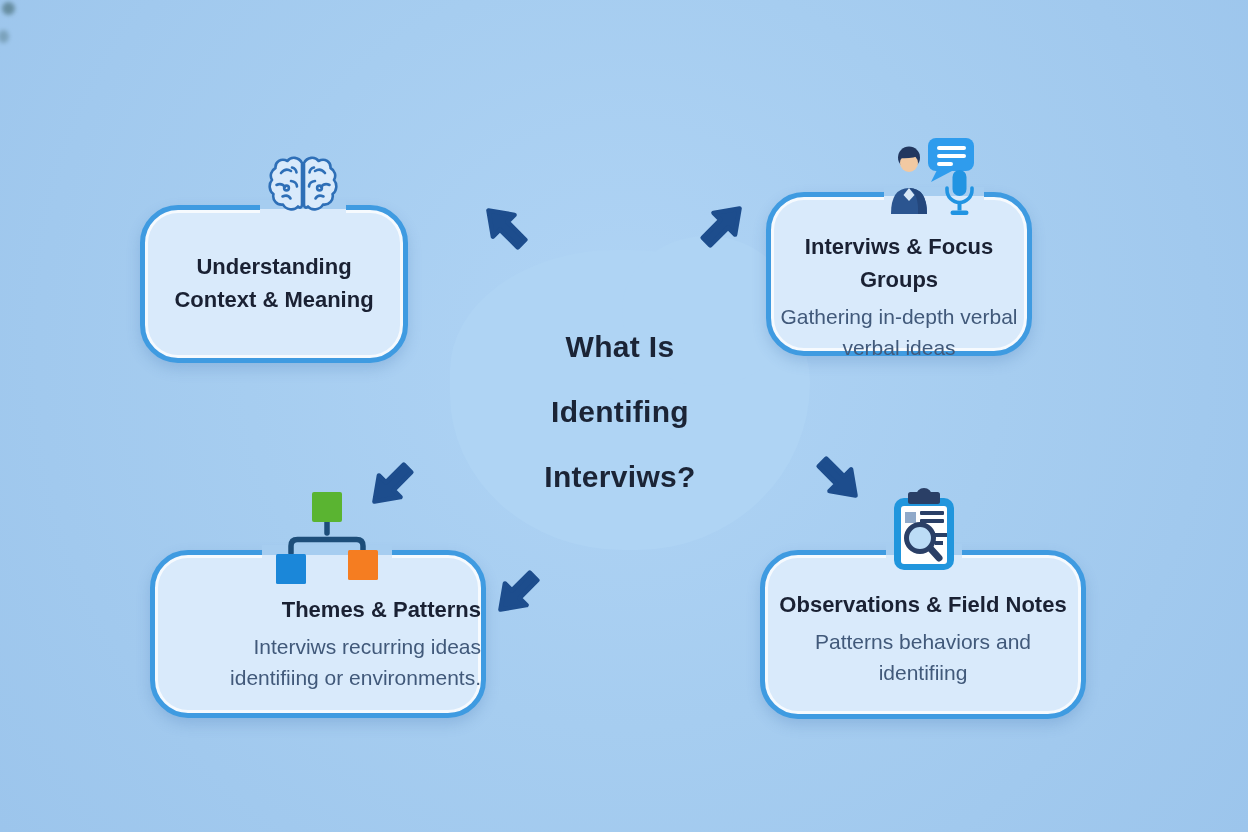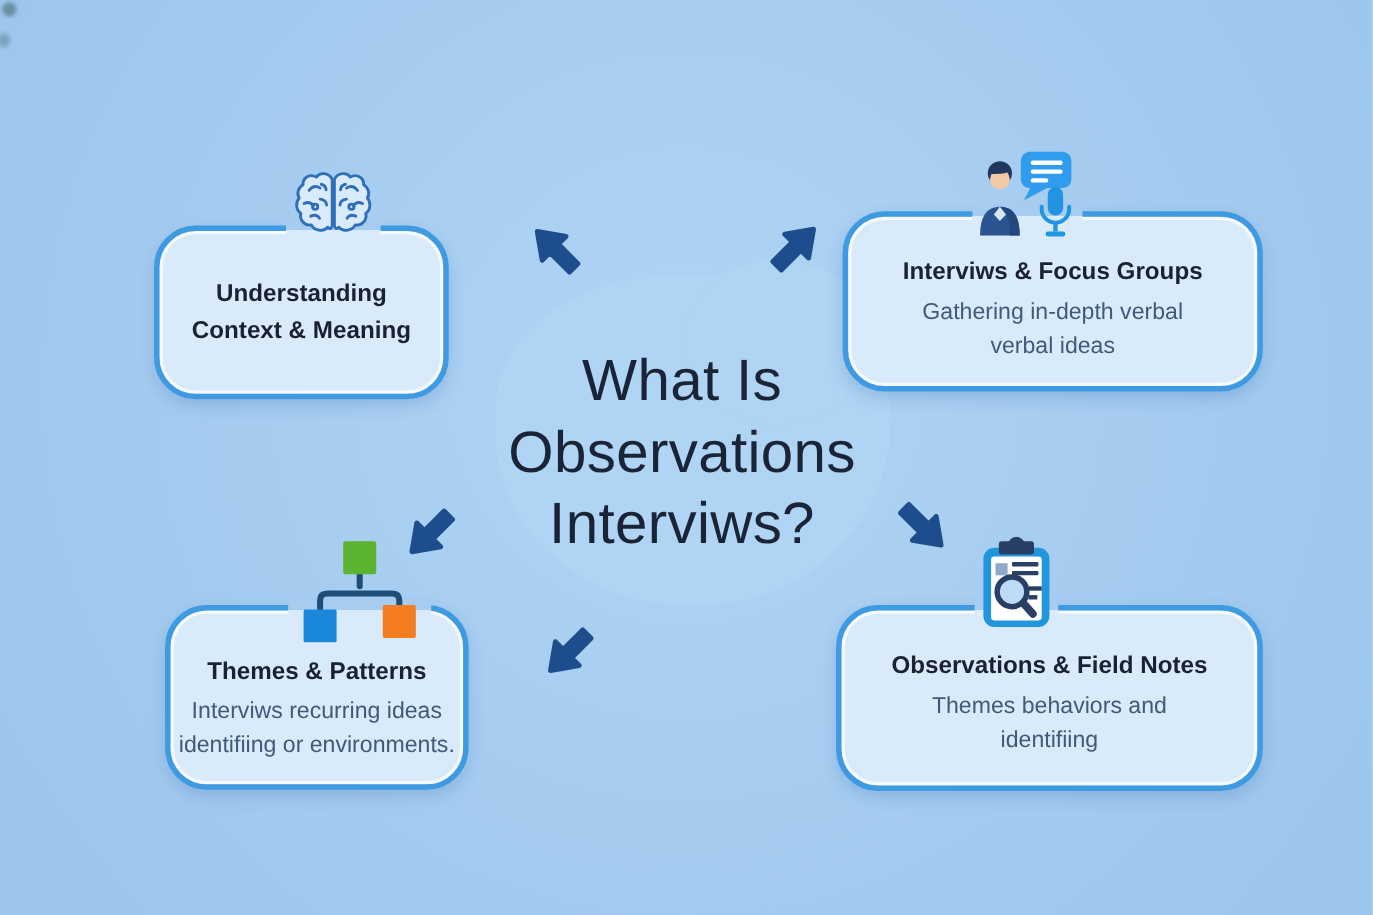--- a/index.html
+++ b/index.html
@@ -17,33 +17,33 @@
     background:#afd4f4;
     border-radius:48% 52% 50% 50% / 42% 46% 58% 54%;
   }
   .blob::after{
     content:"";position:absolute;right:18px;top:-14px;width:170px;height:150px;
     background:#afd4f4;border-radius:50%;
   }
 
   .main-title{
     position:absolute;left:448px;top:314px;width:344px;text-align:center;
-    font-size:53px;font-weight:normal;color:#1b2436;line-height:65px;letter-spacing:.3px;
+    font-size:30px;font-weight:bold;color:#1b2436;line-height:65px;letter-spacing:.3px;
   }
   .main-title span{display:block;}
 
   .card{
     position:absolute;box-sizing:border-box;background:#d9eafb;
     border:5px solid #3f9be1;border-radius:38px;text-align:center;
     box-shadow:inset 0 0 0 3px rgba(255,255,255,.75), 0 6px 14px rgba(56,106,168,.22);
   }
   .card-tl{left:140px;top:205px;width:268px;height:158px;padding-top:40px;}
-  .card-tr{left:766px;top:192px;width:382px;height:164px;padding-top:33px;}
-  .card-bl{left:150px;top:550px;width:276px;height:168px;padding-top:38px;}
-  .card-br{left:760px;top:550px;width:388px;height:169px;padding-top:33px;}
+  .card-tr{left:766px;top:192px;width:266px;height:164px;padding-top:33px;}
+  .card-bl{left:150px;top:550px;width:336px;height:168px;padding-top:38px;text-align:right;}
+  .card-br{left:760px;top:550px;width:326px;height:169px;padding-top:33px;}
 
   .card-heading{font-size:22px;font-weight:bold;color:#1a2133;line-height:33px;}
   .card-heading span{display:block;}
   .card-body{font-size:21px;color:#41597a;line-height:31px;margin-top:5px;}
   .card-body span{display:block;}
 
   .gap{position:absolute;}
   .gap-tl{left:260px;top:200px;width:86px;height:15px;
     background:linear-gradient(to bottom,#a6cdf0 0 63%,#d9eafb 63%);}
   .gap-tr{left:884px;top:187px;width:100px;height:16px;
@@ -69,21 +69,21 @@
 </head>
 <body>
 
 <div class="speck speck-1"></div>
 <div class="speck speck-2"></div>
 
 <div class="blob"></div>
 
 <div class="main-title">
   <span>What Is</span>
-  <span>Observations</span>
+  <span>Identifing</span>
   <span>Interviws?</span>
 </div>
 
 <div class="card card-tl">
   <div class="card-heading">
     <span>Understanding</span>
     <span>Context &amp; Meaning</span>
   </div>
 </div>
 
@@ -105,21 +105,21 @@
     <span>Interviws recurring ideas</span>
     <span>identifiing or environments.</span>
   </div>
 </div>
 
 <div class="card card-br">
   <div class="card-heading">
     <span>Observations &amp; Field Notes</span>
   </div>
   <div class="card-body">
-    <span>Themes behaviors and</span>
+    <span>Patterns behaviors and</span>
     <span>identifiing</span>
   </div>
 </div>
 
 <div class="gap gap-tl"></div>
 <div class="gap gap-tr"></div>
 <div class="gap gap-bl"></div>
 <div class="gap gap-br"></div>
 
 <svg class="icon icon-brain" viewBox="0 0 70 62">

